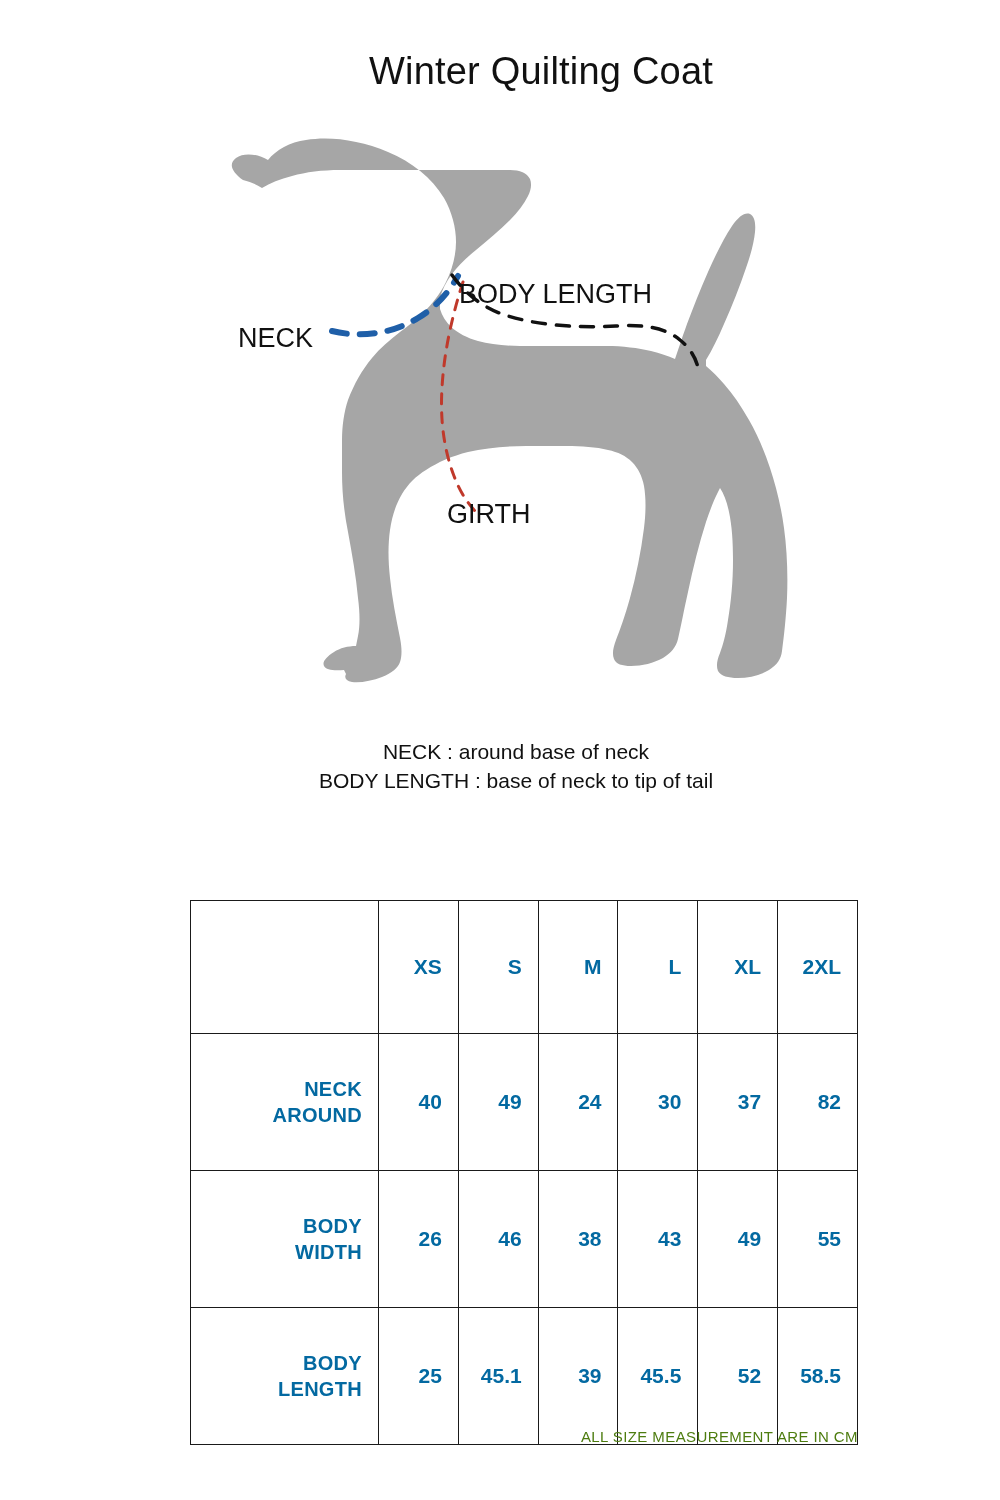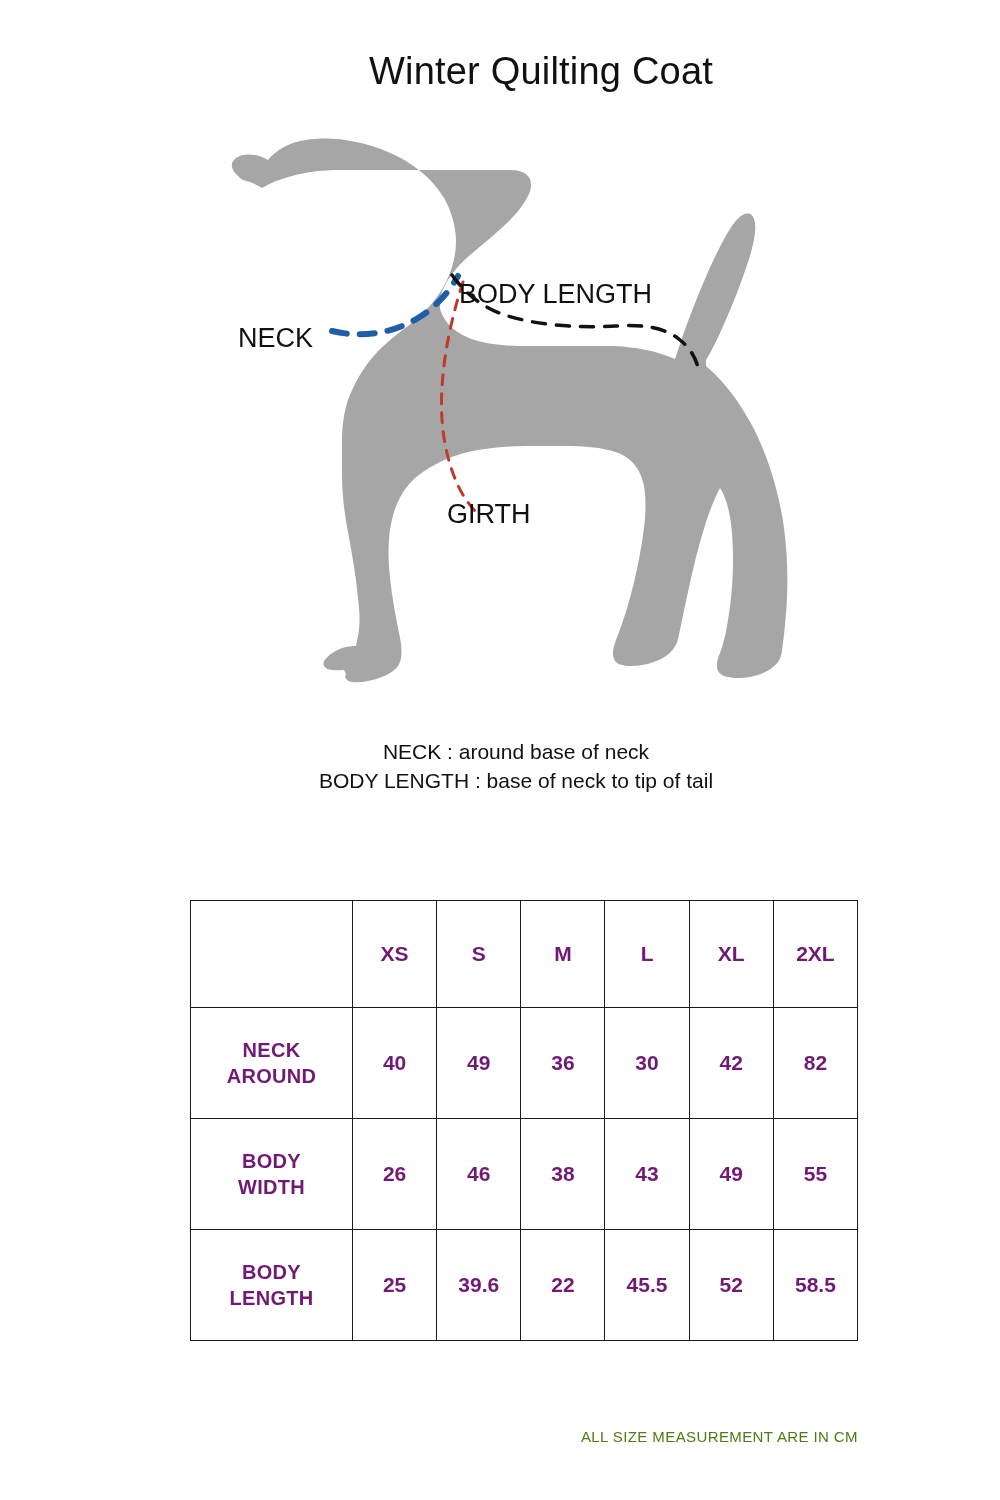--- a/index.html
+++ b/index.html
@@ -68,25 +68,25 @@
     width: 668px;
   }
   table.size-table {
     border-collapse: collapse;
     width: 668px;
     table-layout: fixed;
   }
   table.size-table td,
   table.size-table th {
     border: 1.6px solid #1a1a1a;
-    text-align: center;
+    text-align: right;
     vertical-align: middle;
     font-weight: bold;
-    color: #701a75;
-    padding: 3px;
+    color: #0369a1;
+    padding: 16px;
   }
   table.size-table thead th {
     height: 100px;
     font-size: 21px;
   }
   table.size-table thead th.corner-blank {
     width: 155px;
   }
   table.size-table tbody td {
     height: 104px;
@@ -239,45 +239,45 @@
       </tr>
     </thead>
     <tbody>
       <tr>
         <td class="row-label">
           <span>NECK</span><br>
           <span>AROUND</span>
         </td>
         <td>40</td>
         <td>49</td>
-        <td>36</td>
+        <td>24</td>
         <td>30</td>
-        <td>42</td>
+        <td>37</td>
         <td>82</td>
       </tr>
       <tr>
         <td class="row-label">
           <span>BODY</span><br>
           <span>WIDTH</span>
         </td>
         <td>26</td>
         <td>46</td>
         <td>38</td>
         <td>43</td>
         <td>49</td>
         <td>55</td>
       </tr>
       <tr>
         <td class="row-label">
           <span>BODY</span><br>
           <span>LENGTH</span>
         </td>
         <td>25</td>
-        <td>39.6</td>
-        <td>22</td>
+        <td>45.1</td>
+        <td>39</td>
         <td>45.5</td>
         <td>52</td>
         <td>58.5</td>
       </tr>
     </tbody>
   </table>
 </div>
 
 <div class="footer-note">ALL SIZE MEASUREMENT ARE IN CM</div>
 

